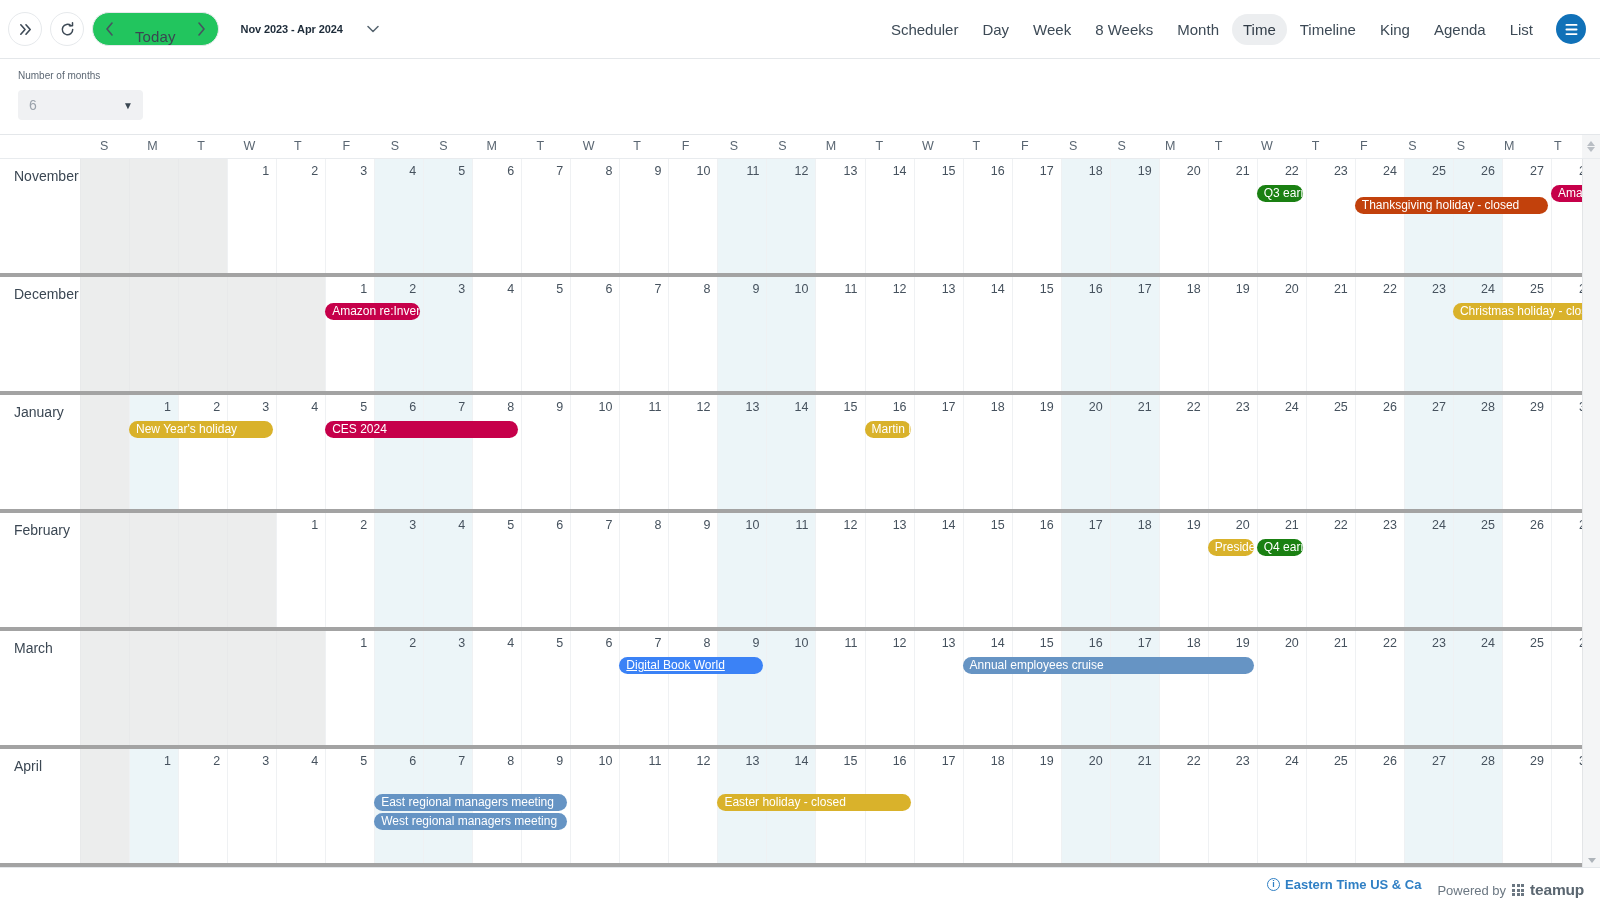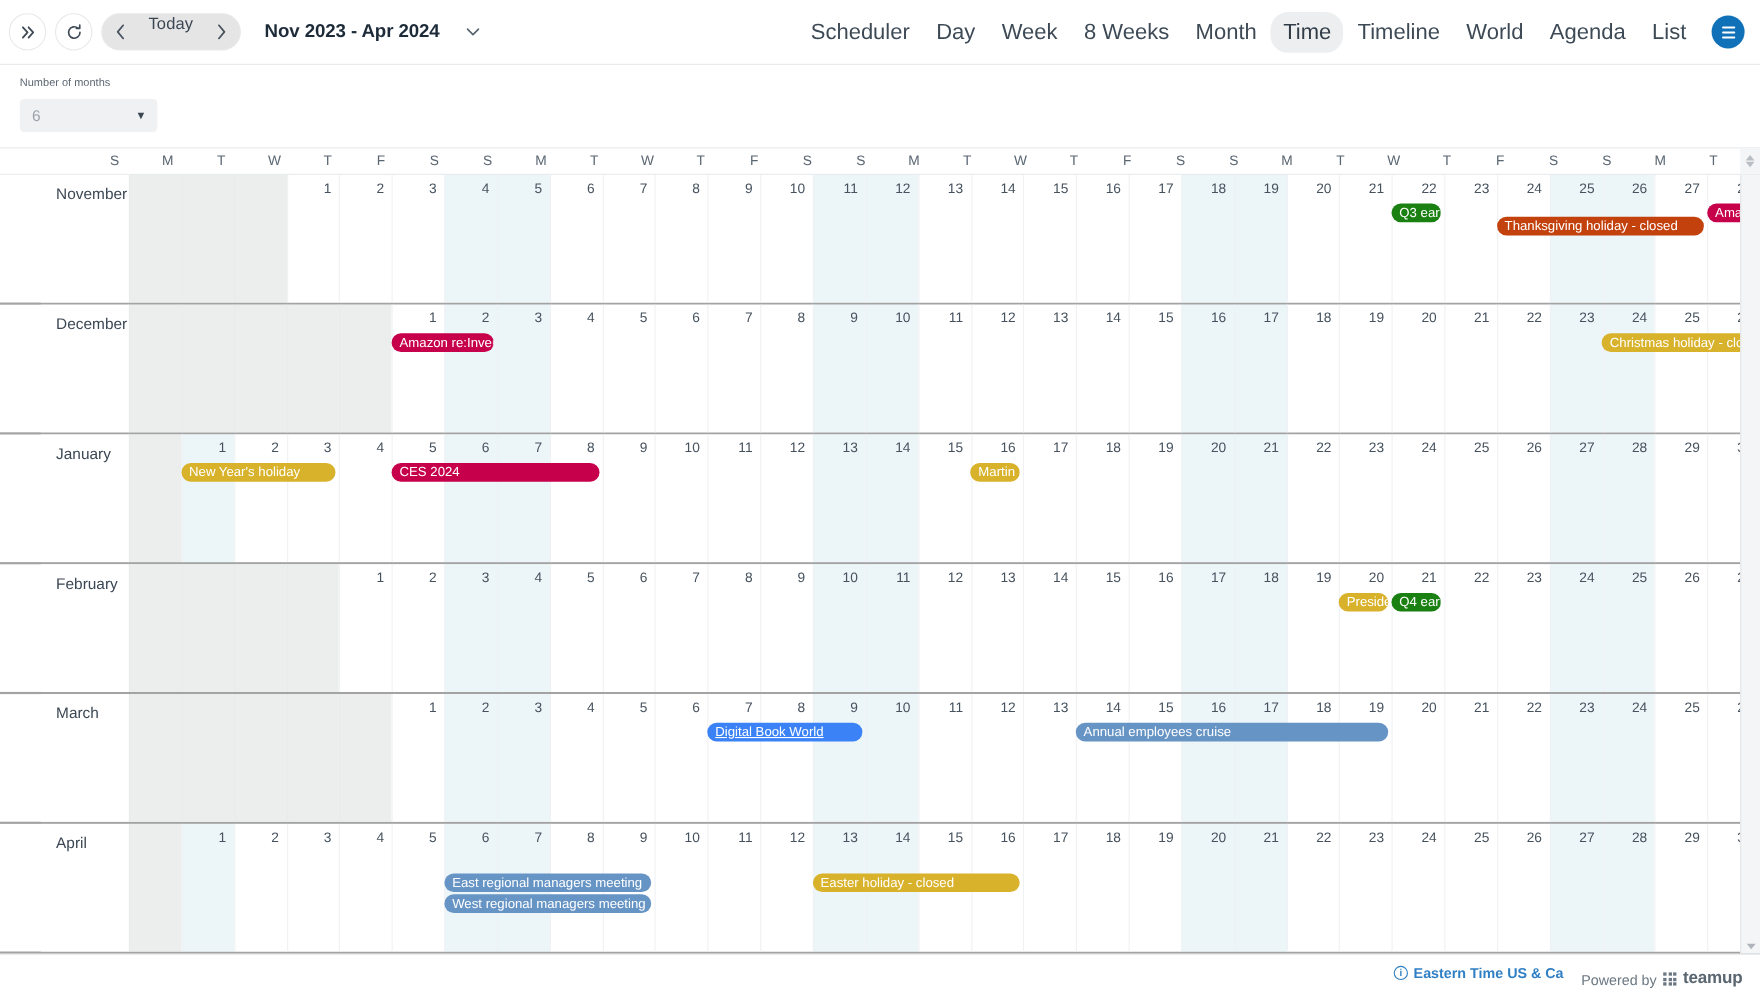--- a/index.html
+++ b/index.html
@@ -21,42 +21,42 @@
     padding: 0 14px 0 8px;
   }
   .tb-left { display: flex; align-items: center; gap: 8px; }
   .round-btn {
     width: 34px; height: 34px; border-radius: 50%;
     border: 1px solid #e6e9ec; background: #fff;
     display: flex; align-items: center; justify-content: center;
     color: #3e4a56; cursor: pointer;
   }
   .nav-group {
-    display: flex; align-items: flex-start;
+    display: flex; align-items: flex-end;
     border: 1px solid #e6e9ec; border-radius: 18px; height: 34px;
-    background: #e5e5e5; overflow: hidden;
+    background: #22c55e; overflow: hidden;
   }
   .nav-arrow {
     width: 32px; height: 32px; display: flex; align-items: center; justify-content: center;
     color: #47535f; cursor: pointer; font-size: 16px;
   }
   .nav-today {
     padding: 0 10px; font-size: 15px; color: #3a4651; cursor: pointer;
     letter-spacing: .1px;
   }
   .range-title {
     margin-left: 14px; display: flex; align-items: center; gap: 24px;
-    font-size: 17px; font-weight: bold; color: #1d2b39; cursor: pointer;
+    font-size: 11px; font-weight: bold; color: #1d2b39; cursor: pointer;
     letter-spacing: -.1px;
   }
   .chev-dn { color: #56646f; font-size: 12px; font-weight: normal; }
 
   .tb-right { margin-left: auto; display: flex; align-items: center; gap: 2px; }
   .view-tab {
-    font-size: 20px; color: #3d4a56; padding: 7px 11px; border-radius: 16px;
+    font-size: 15px; color: #3d4a56; padding: 7px 11px; border-radius: 16px;
     cursor: pointer; white-space: nowrap;
   }
   .view-tab.active { background: #eceef0; color: #2a3views; color:#313c47; }
   .menu-btn {
     margin-left: 10px; width: 30px; height: 30px; border-radius: 50%;
     background: #1071b8; color: #fff; display: flex; align-items: center;
     justify-content: center; cursor: pointer;
   }
 
   
@@ -91,22 +91,21 @@
     display:flex; flex-direction:column; align-items:center; justify-content:center; }
   .tri { width:0;height:0;border-left:4px solid transparent;border-right:4px solid transparent; }
   .tri.up { border-bottom:5px solid #b9bec4; margin-bottom:1px; }
   .tri.dn { border-top:5px solid #b9bec4; }
 
   .month-rows { flex: 1; display: flex; overflow: hidden; }
   .rows-inner { flex: 1; display: flex; flex-direction: column; }
 
   .month-row {
     flex: 1 1 0; display: flex; position: relative;
-    border-bottom: 2px solid #a3a3a3;
-    padding-left: 37px;
+    border-bottom: 4px solid #a3a3a3;
   }
   .month-name {
     width: 80px; min-width: 80px; font-size: 14px; color: #3b4753;
     padding: 9px 0 0 14px; background: #fff; position: relative; z-index: 3;
   }
   .days-area { flex: 1; position: relative; display: flex; }
   .day-col {
     flex: 1 1 0; border-left: 1px solid #eff1f3;
     position: relative; background: #fff;
   }
@@ -191,21 +190,21 @@
       </div>
     </div>
     <div class="tb-right" id="view-tabs">
         <div class="view-tab">Scheduler</div>
         <div class="view-tab">Day</div>
         <div class="view-tab">Week</div>
         <div class="view-tab">8 Weeks</div>
         <div class="view-tab">Month</div>
         <div class="view-tab active">Time</div>
         <div class="view-tab">Timeline</div>
-        <div class="view-tab">World</div>
+        <div class="view-tab">King</div>
         <div class="view-tab">Agenda</div>
         <div class="view-tab">List</div>
         <div class="menu-btn">
           <svg width="15" height="13" viewBox="0 0 15 13">
             <rect x="1.5" y="1" width="12" height="1.8" rx="0.9" fill="#fff"></rect>
             <rect x="1.5" y="5.6" width="12" height="1.8" rx="0.9" fill="#fff"></rect>
             <rect x="1.5" y="10.2" width="12" height="1.8" rx="0.9" fill="#fff"></rect>
           </svg>
         </div>
       </div>

